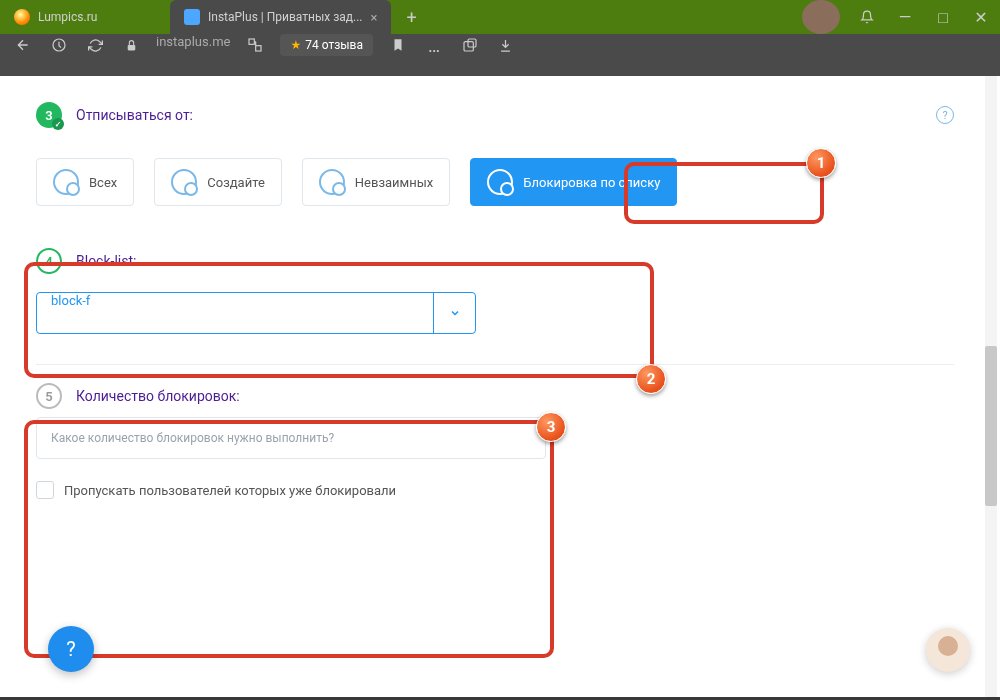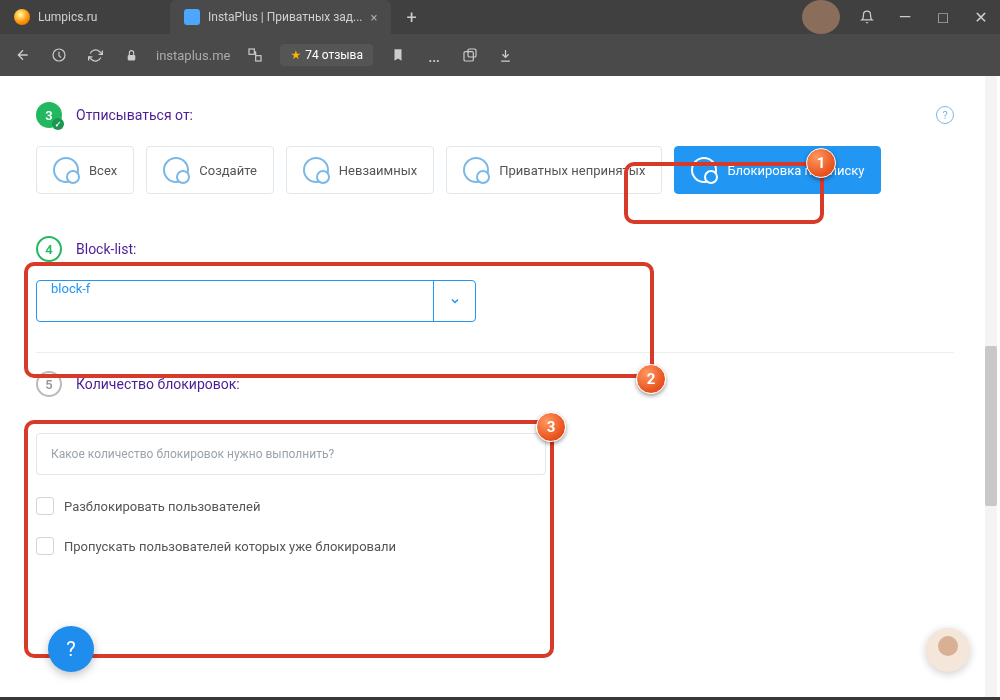--- a/index.html
+++ b/index.html
@@ -1,33 +1,33 @@
 <!DOCTYPE html>
 <html><head>
 <meta charset="utf-8">
 <style>
 *{box-sizing:border-box;margin:0;padding:0;font-family:-apple-system,BlinkMacSystemFont,"Segoe UI",Roboto,Arial,sans-serif}
 body{width:1000px;height:700px;background:#2b2b2b;overflow:hidden;position:relative}
 
 
-.titlebar{height:34px;background:#404040;display:flex;align-items:center;padding:0}
+.titlebar{height:34px;background:#4d7c0f;display:flex;align-items:center;padding:0}
 .tab{height:34px;display:flex;align-items:center;padding:0 14px;color:#d0d0d0;font-size:12px;gap:8px;position:relative;min-width:170px}
 .tab.active{background:#4a4a4a;border-top-left-radius:6px;border-top-right-radius:6px}
 .tab .fav{width:16px;height:16px;border-radius:50%;display:inline-block}
 .fav.orange{background:radial-gradient(circle at 40% 35%,#ff9,#f80 60%,#d60)}
 .fav.blue{background:#4da6ff;border-radius:3px}
 .tab .x{margin-left:auto;color:#aaa;font-size:13px;cursor:pointer}
 .new-tab{width:28px;height:28px;margin-left:6px;color:#ccc;display:flex;align-items:center;justify-content:center;font-size:18px;cursor:pointer}
 .winctl{margin-left:auto;display:flex;align-items:center;gap:0}
 .winctl>div{width:38px;height:34px;display:flex;align-items:center;justify-content:center;color:#ccc;cursor:pointer}
 .avatar-top{width:20px;height:20px;border-radius:50%;background:#8a6d5a;margin-right:8px}
 .bell-icon{width:32px;height:34px;display:flex;align-items:center;justify-content:center;color:#aaa}
 
 
-.addrbar{height:42px;background:#4a4a4a;display:flex;align-items:center;padding:0 12px;gap:14px;color:#ccc}
+.addrbar{height:42px;background:#4a4a4a;display:flex;align-items:flex-start;padding:0 12px;gap:14px;color:#ccc}
 .addrbar .ic{width:22px;height:22px;display:flex;align-items:center;justify-content:center;cursor:pointer;color:#ccc}
 .addr-text{font-size:13px;color:#aaa}
 .page-title-center{flex:1;text-align:center;color:#eaeaea;font-size:14px}
 .reviews{background:#555;padding:4px 10px;border-radius:4px;font-size:12px;color:#fff;display:flex;gap:4px;align-items:center}
 .star{color:#ffb400}
 
 
 .viewport{position:absolute;top:76px;left:0;right:0;bottom:3px;background:#fff;overflow:hidden}
 .content{position:absolute;left:8px;right:18px;top:0;bottom:0;background:#fff;padding:20px 28px 10px 28px;color:#333}
 .scrollbar-track{position:absolute;right:3px;top:0;bottom:0;width:12px;background:#f4f4f4}
@@ -37,39 +37,39 @@
 .step{display:flex;align-items:center;gap:14px;margin-top:6px}
 .step-num{width:26px;height:26px;border-radius:50%;display:flex;align-items:center;justify-content:center;font-size:13px;font-weight:600}
 .step-num.green-fill{background:#22b860;color:#fff;position:relative}
 .step-num.green-fill::after{content:"✓";position:absolute;bottom:-2px;right:-2px;width:12px;height:12px;background:#1a9850;color:#fff;border-radius:50%;font-size:8px;display:flex;align-items:center;justify-content:center}
 .step-num.green-outline{border:2px solid #22b860;color:#22b860;background:#fff}
 .step-num.grey-outline{border:2px solid #bbb;color:#999;background:#fff}
 .step-label{font-size:14px;color:#4c1d95}
 .help{margin-left:auto;width:18px;height:18px;border:1.5px solid #7ab8e8;border-radius:50%;color:#7ab8e8;display:flex;align-items:center;justify-content:center;font-size:11px;cursor:pointer}
 
 
-.options{display:flex;gap:12px;margin-top:18px;flex-wrap:nowrap}
+.options{display:flex;gap:20px;margin-top:30px;flex-wrap:nowrap}
 .opt{border:1px solid #dfe6ec;border-radius:4px;padding:10px 16px;display:flex;align-items:center;gap:10px;font-size:13px;color:#555;cursor:pointer;background:#fff}
 .opt .oi{width:26px;height:26px;border:2px solid #7ab8e8;border-radius:50%;position:relative}
 .opt .oi::after{content:"";position:absolute;width:10px;height:10px;border:2px solid #7ab8e8;border-radius:50%;bottom:-3px;right:-3px;background:#fff}
 .opt.active{background:#2196f3;color:#fff;border-color:#2196f3}
 .opt.active .oi{border-color:#fff}
 .opt.active .oi::after{border-color:#fff;background:#2196f3}
 
 
 .bl-row{display:flex;gap:14px;margin-top:18px;align-items:center}
 .bl-select{flex:0 0 440px;height:42px;border:1px solid #2196f3;border-radius:4px;display:flex;align-items:flex-start;overflow:hidden}
 .bl-select .val{flex:1;padding:0 14px;color:#2196f3;font-size:13px}
 .bl-select .dd{width:42px;border-left:1px solid #2196f3;height:100%;display:flex;align-items:center;justify-content:center;color:#2196f3;cursor:pointer}
 .outline-btn{height:42px;padding:0 20px;border:1px solid #2196f3;border-radius:4px;background:#fff;color:#2196f3;font-size:12px;font-weight:600;letter-spacing:.5px;cursor:pointer}
 
 .divider{height:1px;background:#eceef1;margin:30px 0 18px 0}
 
 
-.qty-input{margin-top:36px;width:510px;height:42px;border:1px solid #dfe6ec;border-radius:4px;padding:12px 14px;font-size:12px;color:#888;display:flex;align-items:center}
+.qty-input{margin-top:8px;width:510px;height:42px;border:1px solid #dfe6ec;border-radius:4px;padding:12px 14px;font-size:12px;color:#888;display:flex;align-items:center}
 .chk-row{display:flex;align-items:center;gap:10px;margin-top:22px;font-size:13px;color:#555}
 .chk{width:18px;height:18px;border:1px solid #cfd6dd;border-radius:3px;cursor:pointer}
 
 
 .anno{position:absolute;border:4px solid #d83a2a;border-radius:10px;pointer-events:none}
 .badge{position:absolute;width:30px;height:30px;border-radius:50%;background:radial-gradient(circle at 35% 30%,#ff9860,#e8501b 70%);color:#fff;font-weight:700;display:flex;align-items:center;justify-content:center;font-size:15px;box-shadow:0 2px 4px rgba(0,0,0,.4);border:1px solid #fff}
 
 
 .float-help{position:absolute;left:48px;bottom:25px;width:46px;height:46px;border-radius:50%;background:#1f8ded;color:#fff;display:flex;align-items:center;justify-content:center;font-size:20px;box-shadow:0 3px 10px rgba(0,0,0,.25);cursor:pointer}
 .float-avatar{position:absolute;right:30px;bottom:25px;width:44px;height:44px;border-radius:50%;background:#f4e6d8;box-shadow:0 2px 8px rgba(0,0,0,.2);cursor:pointer;display:flex;align-items:center;justify-content:center}
@@ -175,24 +175,20 @@
           <span class="oi"></span>
           <span>Всех</span>
         </div>
       <div class="opt">
           <span class="oi"></span>
           <span>Создайте</span>
         </div>
       <div class="opt">
           <span class="oi"></span>
           <span>Невзаимных</span>
-        </div>
-      <div class="opt">
-          <span class="oi"></span>
-          <span>Приватных непринятых</span>
         </div>
       <div class="opt active">
           <span class="oi"></span>
           <span>Блокировка по списку</span>
         </div>
     </div>
 
     <div class="step" style="margin-top:42px">
       <div class="step-num green-outline">4</div>
       <div class="step-label">Block-list:</div>
@@ -215,24 +211,20 @@
       <div class="step-num grey-outline">5</div>
       <div class="step-label">Количество блокировок:</div>
     </div>
 
     <div class="qty-input">
       <span style="color:#9aa3ac">Какое количество блокировок нужно выполнить?</span>
     </div>
 
     <div class="chk-row">
       <div class="chk"></div>
-      <span>Разблокировать пользователей</span>
-    </div>
-    <div class="chk-row">
-      <div class="chk"></div>
       <span>Пропускать пользователей которых уже блокировали</span>
     </div>
 
   </div>
 
   <div class="scrollbar-track"></div>
   <div class="scrollbar-thumb"></div>
 
   <div class="anno" style="left:624px;top:86px;width:200px;height:62px"></div>
   <div class="badge" style="left:806px;top:72px">1</div>

